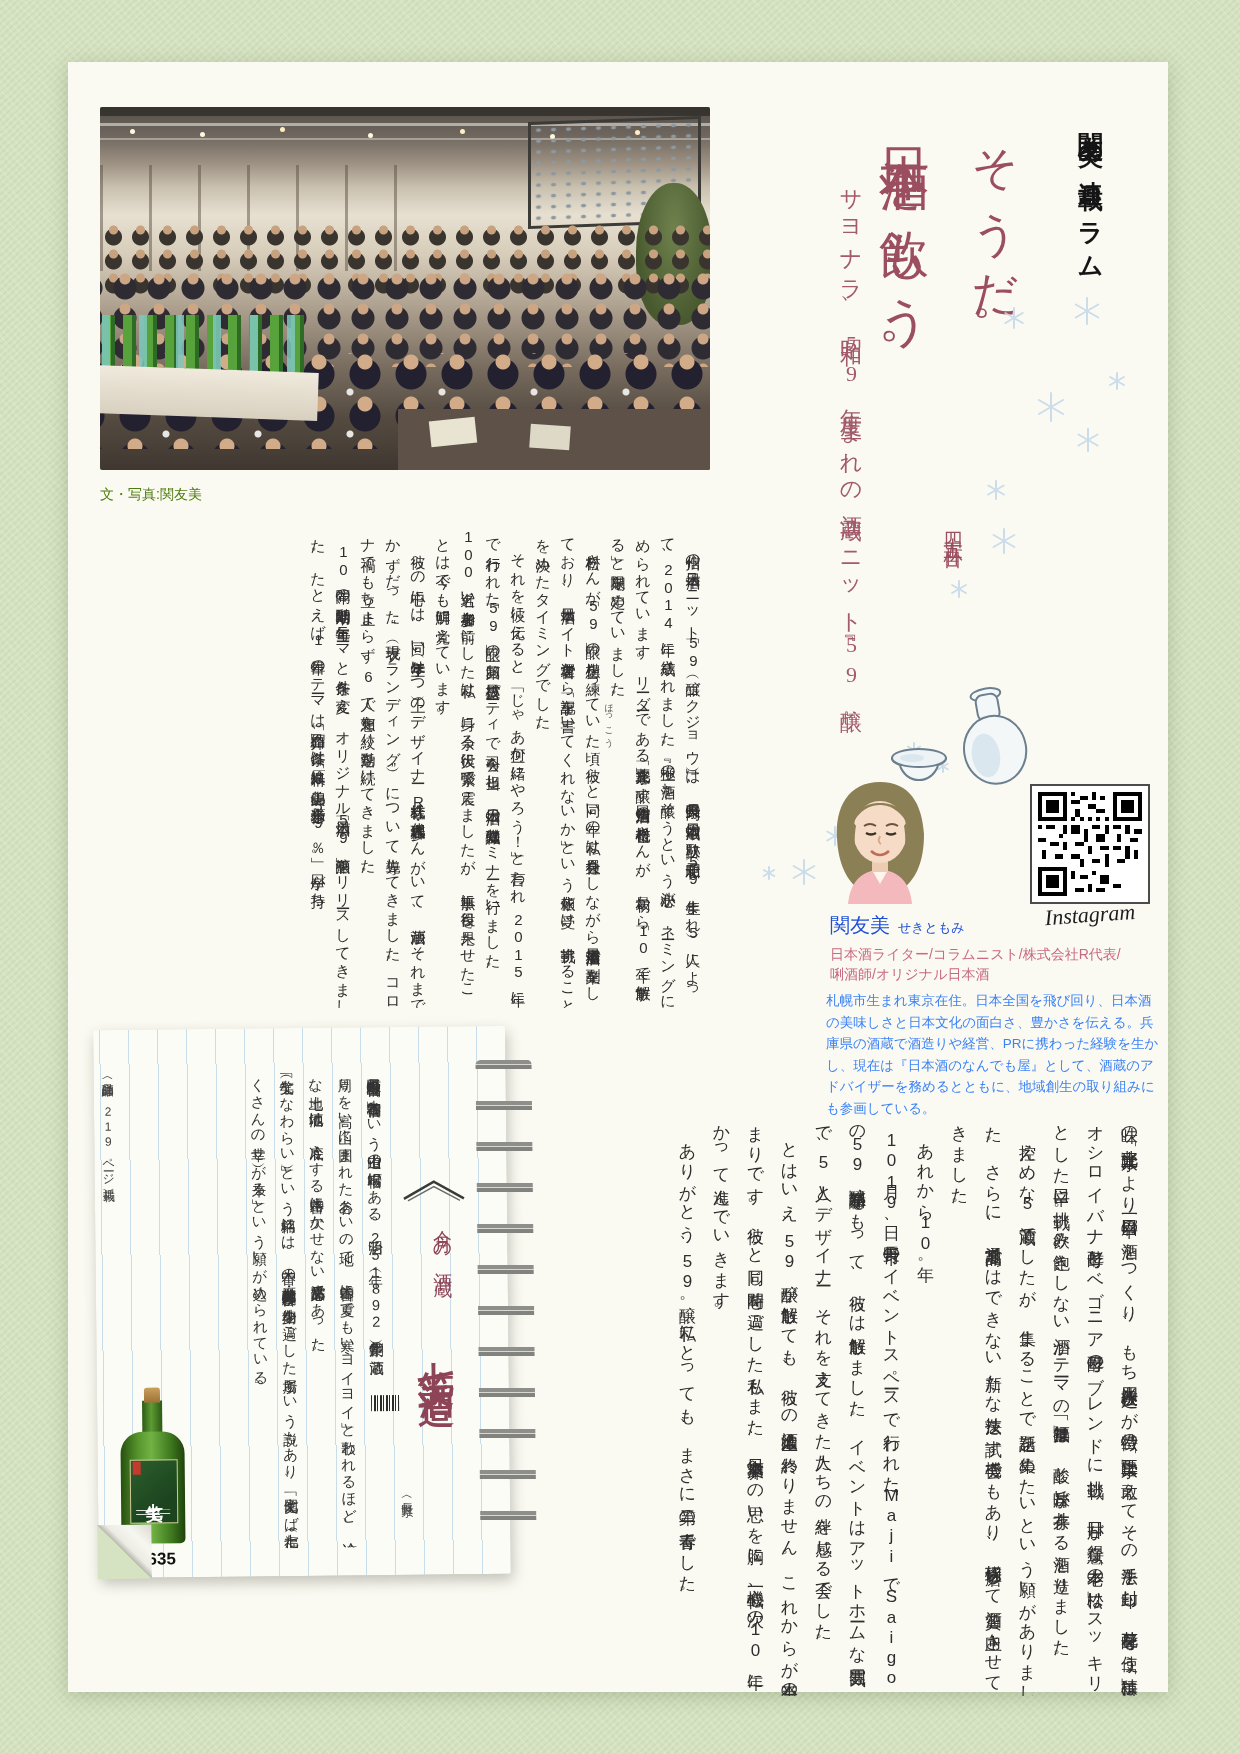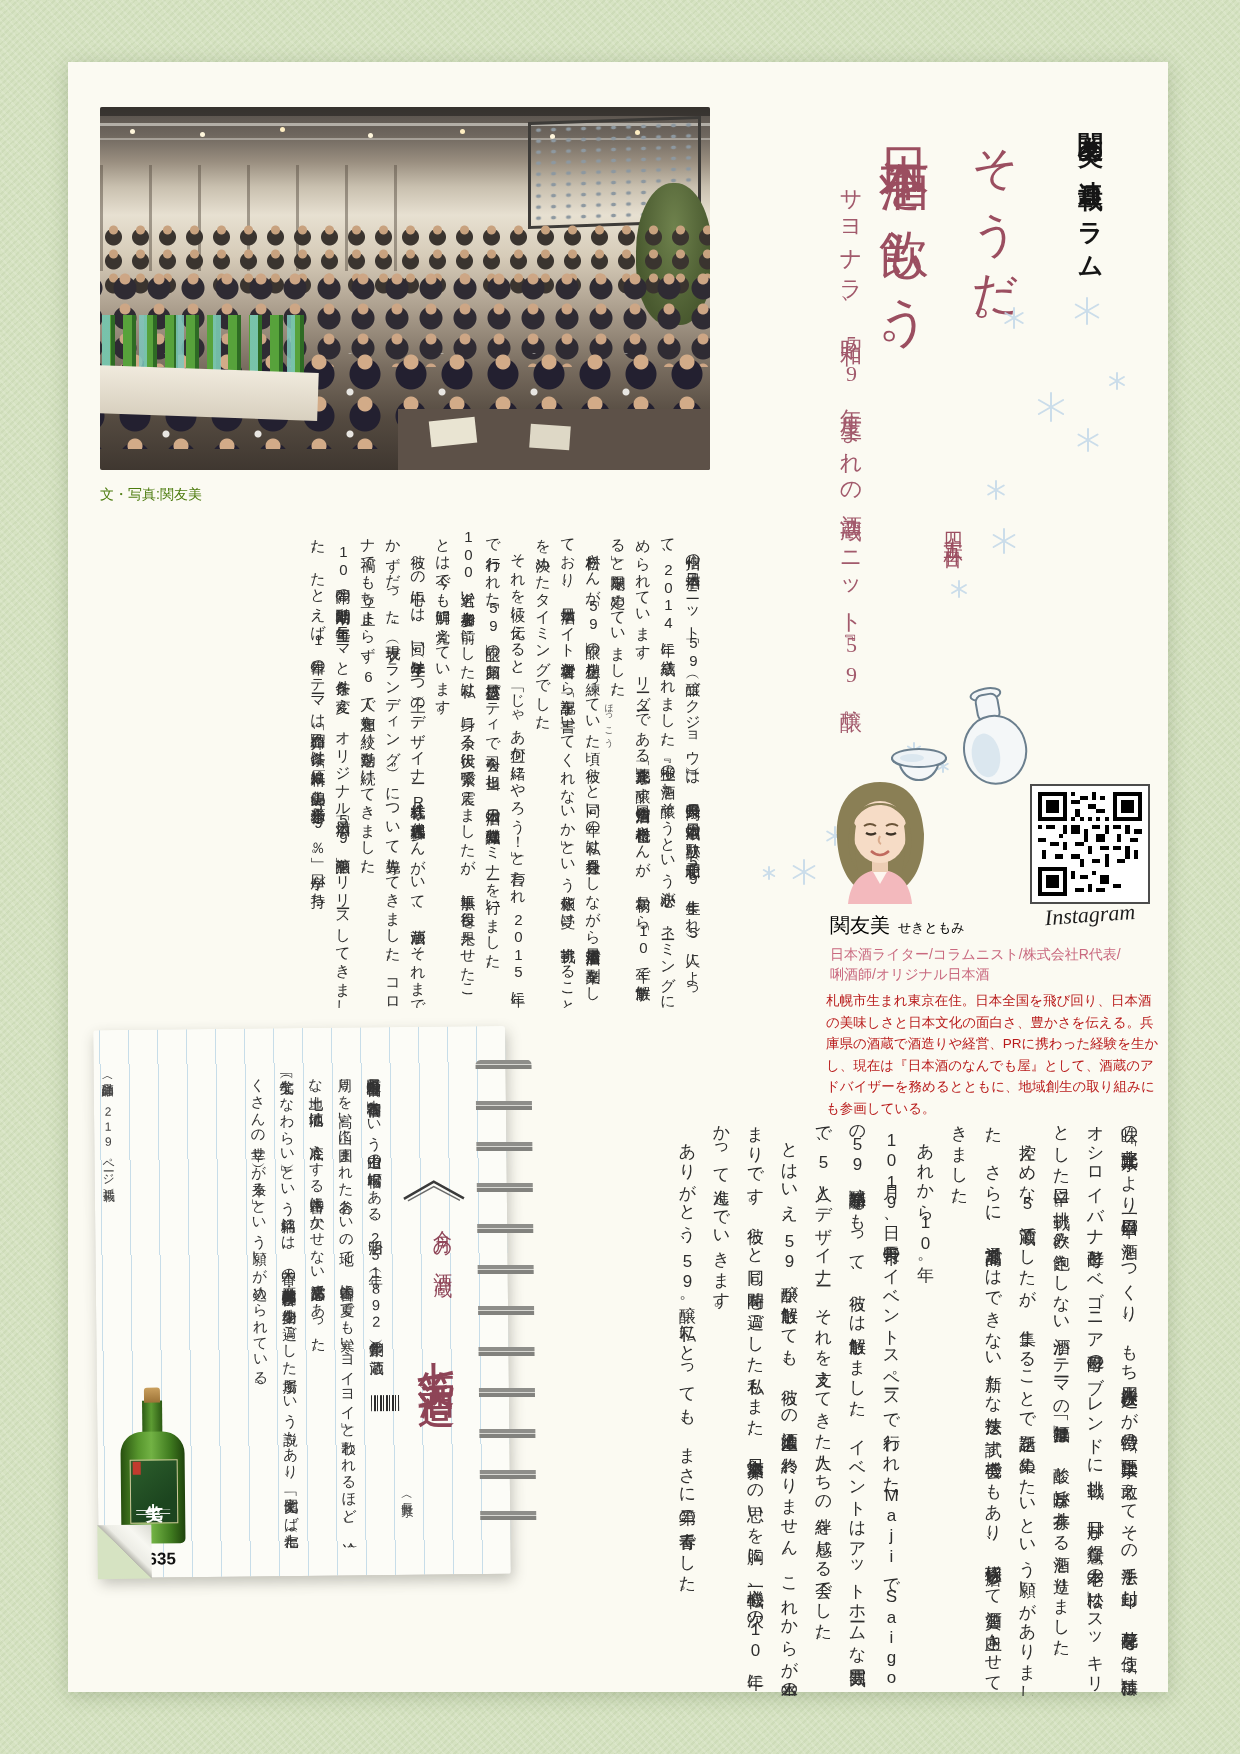--- a/index.html
+++ b/index.html
@@ -73,24 +73,24 @@
   .part1{left:46px;top:466px;width:592px;height:480px;font-size:15px;line-height:25px;letter-spacing:.5px;overflow:hidden}
   .part2{left:434px;top:1052px;width:644px;height:582px;font-size:17px;line-height:34px;letter-spacing:1.2px;overflow:hidden}
   .furigana{left:534px;top:636px;font-size:9px;color:#555;letter-spacing:1px}
 
   
   .flask{left:796px;top:610px}
   .portrait{left:750px;top:714px}
   .qr{left:962px;top:722px;width:104px;height:104px;background:#fff;border:2px solid #4c4c4c;padding:6px}
   .insta{left:952px;top:840px;width:140px;text-align:center;font-family:"Liberation Serif","DejaVu Serif",serif;
     font-style:italic;font-size:22px;color:#1c1c1c;transform:rotate(-4deg)}
-  .author-name-row{left:762px;top:850px;font-size:20px;color:#000000}
+  .author-name-row{left:762px;top:850px;font-size:20px;color:#1d4ed8}
   .author-name-row .kana{font-size:13px;margin-left:8px}
   .author-titles{left:762px;top:882px;font-size:14px;line-height:20px;color:#c9697f}
-  .author-bio{left:758px;top:928px;width:338px;font-size:13.5px;line-height:21.5px;color:#b91c1c}
+  .author-bio{left:758px;top:928px;width:338px;font-size:13.5px;line-height:21.5px;color:#3b82f6}
 
   
   .notebook{left:28px;top:966px;width:412px;height:548px;background:#fcfcf7;border-radius:3px;
     transform:rotate(-.6deg);box-shadow:2px 6px 14px rgba(50,50,40,.28);
     background-image:repeating-linear-gradient(to left,rgba(0,0,0,0) 0 28px,#c7dde9 28px 29px)}
   .nb-rings{right:-26px;top:34px;width:56px;height:476px;
     background:repeating-linear-gradient(180deg,#8e8e8a 0 4px,#d8d8d3 4px 5px,#82827e 5px 9px,rgba(0,0,0,0) 9px 41px);
     border-radius:5px}
   .nb-curl{left:-1px;bottom:-1px;width:54px;height:54px;
     background:linear-gradient(45deg,#d6e3c2 49.5%,#b9b9b0 50%,#ececе5 58%,#f7f7f1 76%,#d9d9d1 100%);

